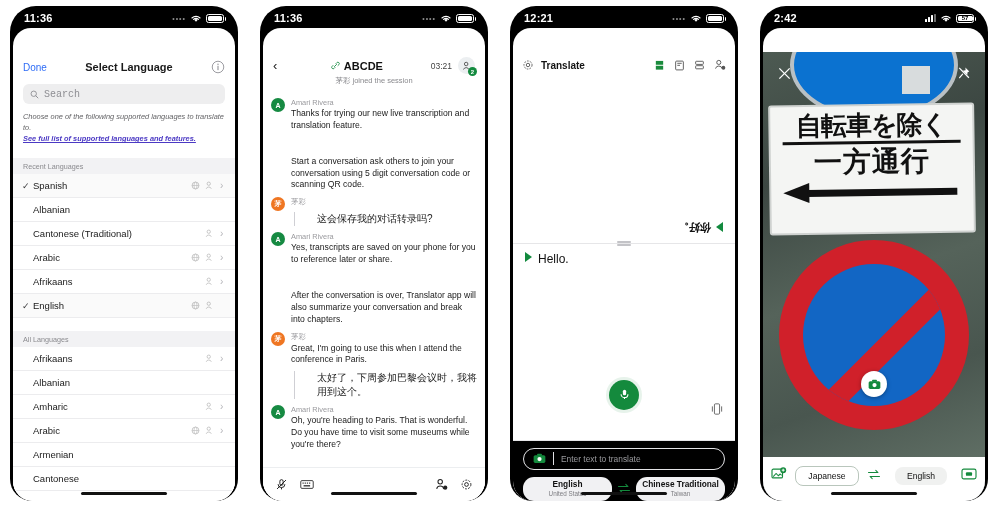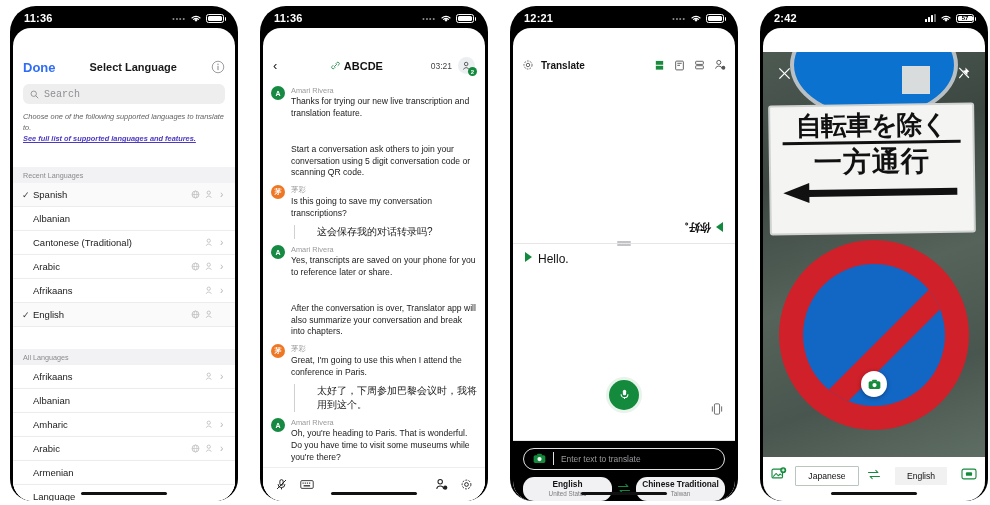--- a/index.html
+++ b/index.html
@@ -59,32 +59,32 @@
     position:absolute; left:50%; transform:translateX(-50%); bottom:6px;
     width: 86px; height: 3.5px; background:#111; border-radius:2px; z-index:30;
   }
 
   
   .p1-body { position:absolute; inset:24px 0 0 0; background:#fff; }
   .p1-nav {
     height: 30px; display:flex; align-items:center; padding: 0 10px;
     background:#fff;
   }
-  .p1-done { color:#2f6df6; font-size:13px; font-weight:bold; }
+  .p1-done { color:#2f6df6; font-size:10px; font-weight:normal; }
   .p1-title { flex:1; text-align:center; font-size:11px; font-weight:bold; color:#1a1a1a; }
   .p1-info { width:14px; height:14px; }
   .searchbar {
     margin: 2px 10px 8px; height: 20px; background:#eeeeef; border-radius:6px;
     display:flex; align-items:center; gap:5px; padding: 0 7px;
   }
   .searchbar .ph { font-size:10px; color:#8e8e93;font-family:Liberation Mono, monospace; }
   .p1-desc { padding: 0 10px; font-size:7.4px; line-height:1.45; color:#636366;font-style:italic; }
   .p1-link { display:block; margin-top:1px; color:#4b39c4; text-decoration: underline; font-size:7.4px; font-weight:bold;}
   .p1-sec {
-    margin-top: 22px; padding: 4px 10px 3px; font-size:7.2px; color:#8a8a8e;
+    margin-top: 13px; padding: 4px 10px 3px; font-size:7.2px; color:#8a8a8e;
     background:#f2f2f4;
   }
   .langrow {
     height: 24px; display:flex; align-items:center; padding: 0 9px 0 9px;
     border-bottom: 1px solid #ececee; font-size: 9.5px; color:#1a1a1a; background:#fff;
   }
   .langrow.sel { background:#fafafa; }
   .lr-check { width: 11px; font-size: 9px; color:#3a3a3c; }
   .lr-name { flex:1; }
   .lr-icons { display:flex; align-items:center; gap:5px; opacity:.42; }
@@ -214,21 +214,21 @@
     position:absolute; left:50%; bottom:60px; transform:translateX(-50%);
     width:26px; height:26px; border-radius:50%; background:#fff;
     display:flex; align-items:center; justify-content:center;
     box-shadow:0 1px 4px rgba(0,0,0,.35);
   }
   .p4-foot {
     position:absolute; left:0; right:0; bottom:0; height:44px; background:#fff;
     display:flex; align-items:center; gap:6px; padding: 0 8px 10px;
   }
   .p4-chip {
-    padding:4px 12px; border-radius:1px; font-size:8.6px; color:#111;
+    padding:4px 12px; border-radius:8px; font-size:8.6px; color:#111;
   }
   .p4-chip.outlined { border:1px solid #b9c6bc; background:#fff; }
   .p4-chip.filled { background:#f0f1f0; }
   .p4-foot .grow { flex:1; text-align:center; }
   .p4-swap { font-size:11px; color:#148a3d; }
 </style>
 </head>
 <body>
 
 <div class="stage">
@@ -400,21 +400,21 @@
                   </svg>
               </span>
               <span class="lr-chev">›</span>
             </div>
             <div class="langrow">
               <span class="lr-check"></span>
               <span class="lr-name">Armenian</span>
             </div>
             <div class="langrow">
               <span class="lr-check"></span>
-              <span class="lr-name">Language</span>
+              <span class="lr-name">Cantonese</span>
             </div>
 
           </div>
         </div>
         <div class="homebar"></div>
       </div>
     </div>
   </div>
 
   <div class="panel">
@@ -451,38 +451,38 @@
               </span>
               <span class="p2-time">03:21</span>
               <span class="p2-people">
                 <svg width="10" height="10" viewBox="0 0 12 12">
                   <circle cx="5" cy="3.6" r="2.1" stroke="#444" stroke-width="1" fill="none"></circle>
                   <path d="M1.8 10.2a3.4 3.4 0 0 1 6.4 0" stroke="#444" stroke-width="1" fill="none"></path>
                 </svg>
                 <span class="p2-badge">2</span>
               </span>
             </div>
+            <div class="p2-join">茅彩 joined the session</div>
           </div>
 
           <div class="p2-scroll">
 
             <div class="msg">
               <span class="av green">A</span>
               <div class="msg-col">
                 <div class="msg-name">Amari Rivera</div>
                 <div class="msg-text">Thanks for trying our new live transcription and translation feature.</div>
                 <div class="msg-text">Start a conversation ask others to join your conversation using 5 digit conversation code or scanning QR code.</div>
               </div>
             </div>
 
             <div class="msg">
               <span class="av orange">茅</span>
               <div class="msg-col">
                 <div class="msg-name">茅彩</div>
-                <div class="msg-text">Is this going to save my conversation transcriptions?</div>
                 <div class="msg-tr">这会保存我的对话转录吗?</div>
               </div>
             </div>
 
             <div class="msg">
               <span class="av green">A</span>
               <div class="msg-col">
                 <div class="msg-name">Amari Rivera</div>
                 <div class="msg-text">Yes, transcripts are saved on your phone for you to reference later or share.</div>
                 <div class="msg-text">After the conversation is over, Translator app will also summarize your conversation and break into chapters.</div>

